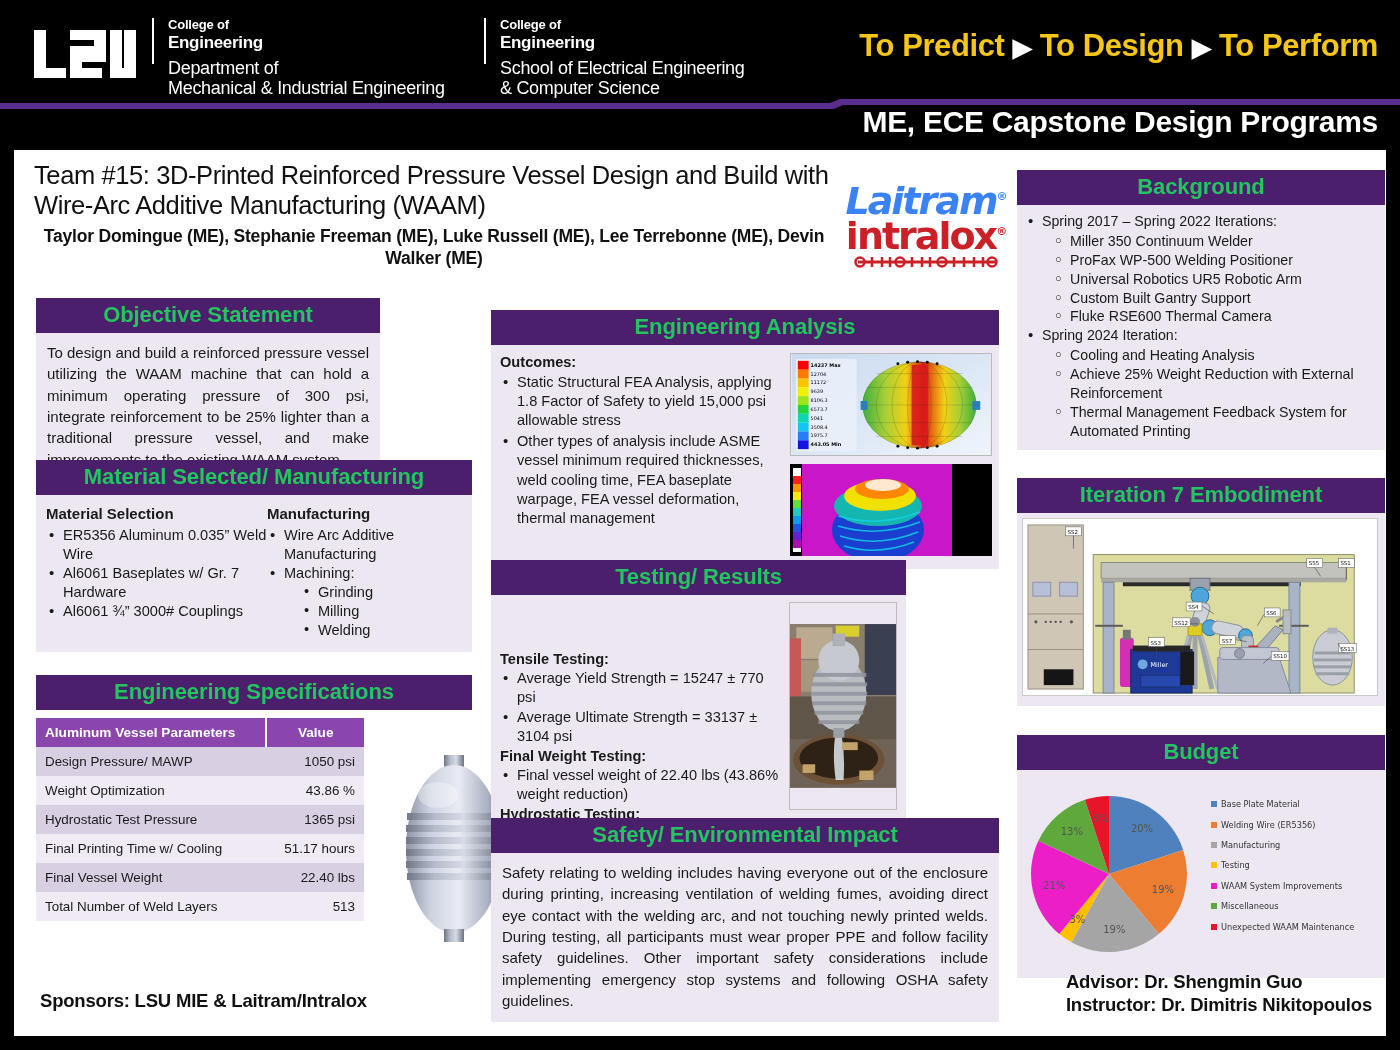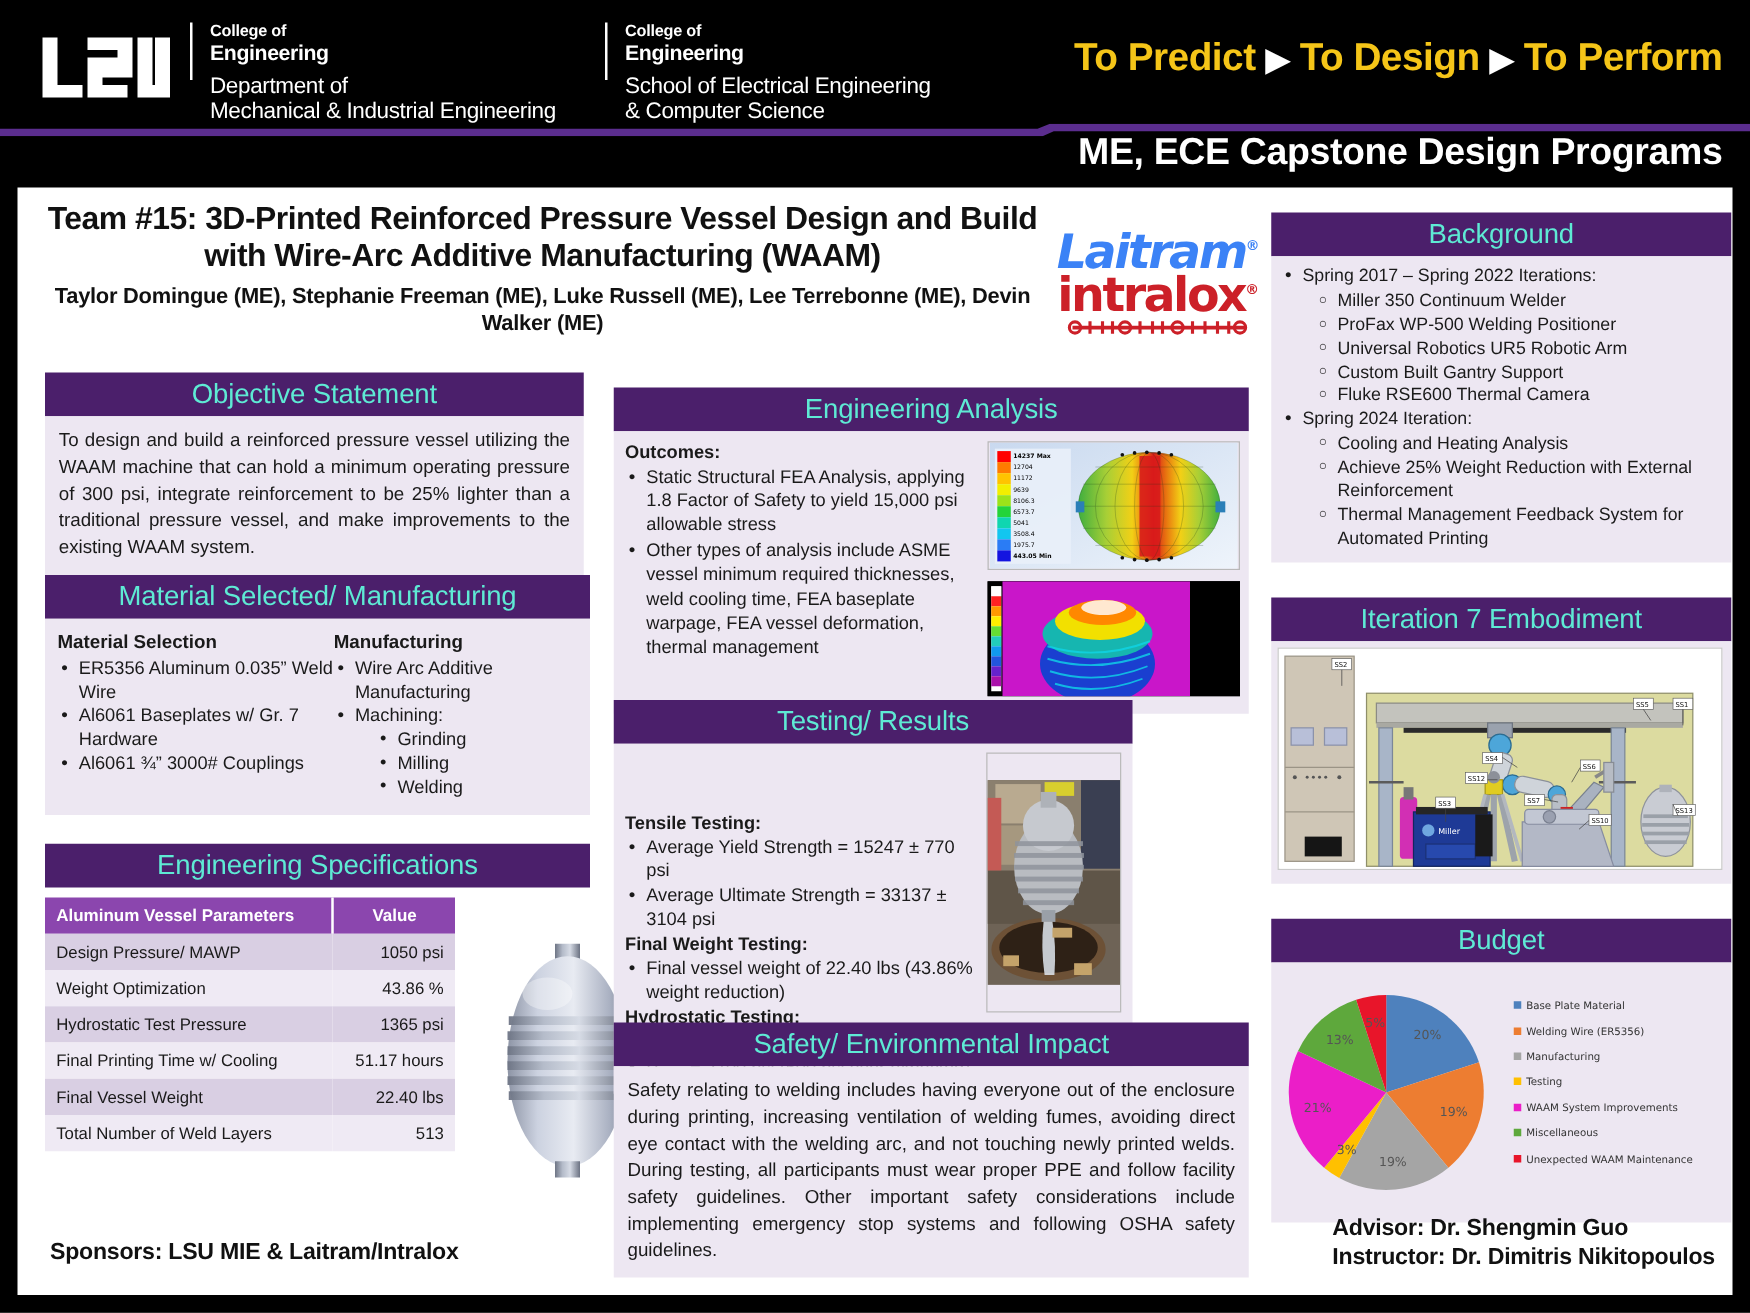--- a/index.html
+++ b/index.html
@@ -40,63 +40,63 @@
 
   
   .board {
     position: absolute; left: 14px; top: 150px; width: 1372px; height: 886px;
     background: #fff;
   }
 
   
   .title-zone { position: absolute; left: 20px; top: 10px; width: 800px; }
   .poster-title {
-    font-size: 25.5px; font-weight: bold; color: #111; text-align: center;
+    font-size: 25.5px; font-weight: normal; color: #111; 
     line-height: 1.18; letter-spacing: -0.4px;
   }
   .poster-authors {
     margin-top: 6px; font-size: 17.5px; font-weight: bold; color: #111;
     text-align: center; line-height: 1.22; letter-spacing: -0.2px;
   }
 
   
   .laitram-box {
     position: absolute; left: 831px; top: 14px; width: 163px; height: 126px;
     background: #fff; display:flex; flex-direction: column;
     align-items:center; justify-content:center;
   }
   .laitram-word { font-size: 38px; font-weight: bold; color: #3b82f6; letter-spacing: -2px; line-height: 0.92; font-family: "DejaVu Sans", sans-serif; font-style: italic; }
   .intralox-word { font-size: 38px; font-weight: bold; color: #CC2028; letter-spacing: -2px; line-height: 0.92; font-family: "DejaVu Sans", sans-serif; }
   .reg { font-size: 11px; vertical-align: super; letter-spacing: 0; }
 
   
   .sec-head {
-    background: #4B1F6B; color: #5eead4; text-align: center;
-    font-size: 22px; font-weight: normal; letter-spacing: -0.1px;
+    background: #4B1F6B; color: #22c55e; text-align: center;
+    font-size: 22px; font-weight: bold; letter-spacing: -0.1px;
     padding: 5px 4px 7px; line-height: 1.05;
   }
   .sec-body {
     background: #EDE7F2; color: #1a1a1a; font-size: 14.6px; line-height: 1.29;
   }
   .panel { position: absolute; }
 
   ul.bul { list-style: none; }
   ul.bul > li { position: relative; padding-left: 17px; margin-bottom: 1px; }
   ul.bul > li:before {
     content: "\2022"; position: absolute; left: 3px; top: -1px; font-size: 15px;
   }
   ul.sub { list-style: none; margin-left: 30px; }
   ul.sub > li { position: relative; padding-left: 17px; }
   ul.sub > li:before {
     content: "\25CB"; position: absolute; left: 2px; top: 1px; font-size: 11px;
   }
   .bold { font-weight: bold; }
 
   
-  #objective { left: 22px; top: 148px; width: 431px; }
+  #objective { left: 22px; top: 148px; width: 344px; }
   #objective .sec-body { padding: 9px 11px 11px; text-align: justify; line-height: 1.42; font-size: 15px; }
 
   
   #material { left: 22px; top: 310px; width: 436px; }
   #material .sec-body { padding: 9px 10px 12px; }
   .matcols { display: flex; }
   .matcol-a { width: 222px; }
   .matcol-b { width: 196px; }
   .colhead { font-weight: bold; font-size: 15px; margin-bottom: 3px; }
   #material ul.bul > li { margin-bottom: 0; line-height: 1.3; }

